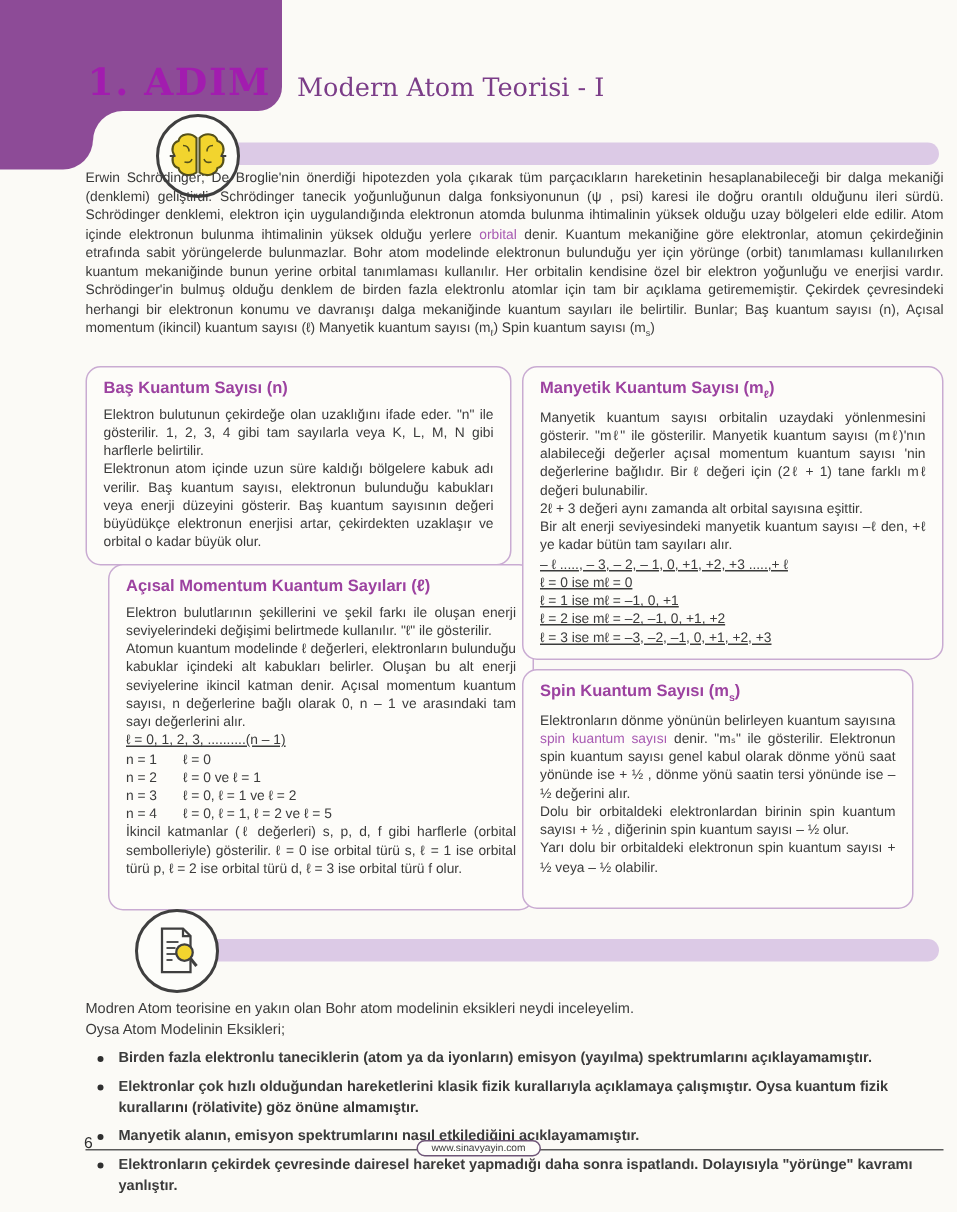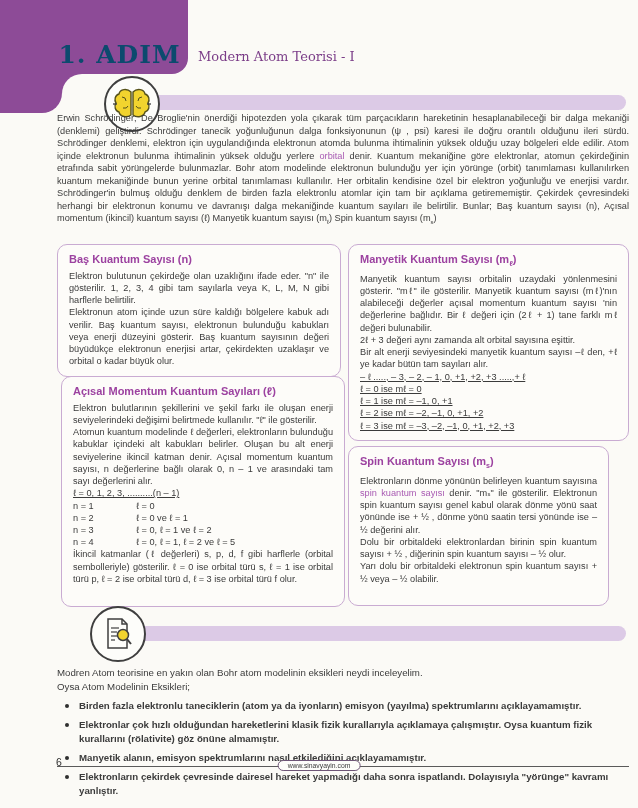--- a/index.html
+++ b/index.html
@@ -11,49 +11,49 @@
   
   .hdr-tab { position:absolute; left:0; top:0; width:188px; height:74px;
     background:#8d4b97; border-radius:0 0 16px 0; }
   .hdr-col { position:absolute; left:0; top:0; width:62px; height:113px;
     background:#8d4b97; border-radius:0 0 20px 0; }
   .hdr-notch  { position:absolute; left:62px; top:74px; width:20px; height:20px; background:#8d4b97; }
   .hdr-notch-mask { position:absolute; left:62px; top:74px; width:20px; height:20px;
     background:#fbfaf6; border-top-left-radius:20px; }
   .step-label { position:absolute; left:57px; top:40px; width:125px;
     font-family:"DejaVu Serif","Liberation Serif",serif;
-    font-weight:bold; font-size:25px; color:#0c4a6e; letter-spacing:1px; text-align:center; }
+    font-weight:bold; font-size:25px; color:#a21caf; letter-spacing:1px; text-align:center; }
   .page-title { position:absolute; left:198px; top:49px;
     font-family:"DejaVu Serif","Liberation Serif",serif;
-    font-size:13px; color:#7b3d88; }
+    font-size:17px; color:#7b3d88; }
   .divider-bar { position:absolute; background:#dccae6; height:15px; border-radius:8px; }
   .bar-1 { left:112px; top:95px;  width:514px; }
   .bar-2 { left:100px; top:626px; width:526px; }
   .icon-circle { position:absolute; width:52px; height:52px; background:#fdfdfa;
     border:2px solid #3f3f3f; border-radius:50%;
     display:flex; align-items:center; justify-content:center; }
   .circ-1 { left:104px; top:76px; }
   .circ-2 { left:90px;  top:606px; }
   
   .intro { position:absolute; left:57px; top:112px; width:572px; margin:0;
     font-size:9.2px; line-height:1.36; text-align:justify; }
   .hl { color:#a85ab2; }
   sub { font-size:0.65em; }
   
   .qbox { position:absolute; box-sizing:border-box; background:#fdfcf9;
     border:1px solid #c9abd2; border-radius:10px; padding:7px 11px 8px;
     font-size:9.2px; line-height:1.33; text-align:justify; }
   .qbox h3 { margin:0 0 3px 0; font-size:11px; font-weight:bold; color:#9c42a0; text-align:left; }
   .qbox p  { margin:0; }
   .box-bas      { left:57px;  top:244px; width:284px; min-height:124px; }
-  .box-acisal   { left:61px;  top:376px; width:284px; min-height:231px; }
+  .box-acisal   { left:72px;  top:376px; width:284px; min-height:231px; }
   .box-manyetik { left:348px; top:244px; width:281px; min-height:193px; }
   .box-spin     { left:348px; top:446px; width:261px; min-height:160px; }
   .lrow { display:flex; text-align:left; }
-  .lrow .c1 { width:63px; flex:none; }
+  .lrow .c1 { width:38px; flex:none; }
   .mono-line { text-align:left;text-decoration:underline; }
   
   .bottom-text { position:absolute; left:57px; top:666px; width:574px;
     font-size:9.7px; line-height:1.45; }
   .bottom-text p { margin:0; }
   .bullet-row { display:flex; margin-top:5px;font-weight:bold; }
   .bullet-dot { flex:none; width:4px; height:4px; border-radius:50%;
     background:#2f2f2f; margin:5px 10px 0 8px; }
   
   .footer-line { position:absolute; left:57px; top:766px; width:572px; height:1px; background:#5a5a5a; }

